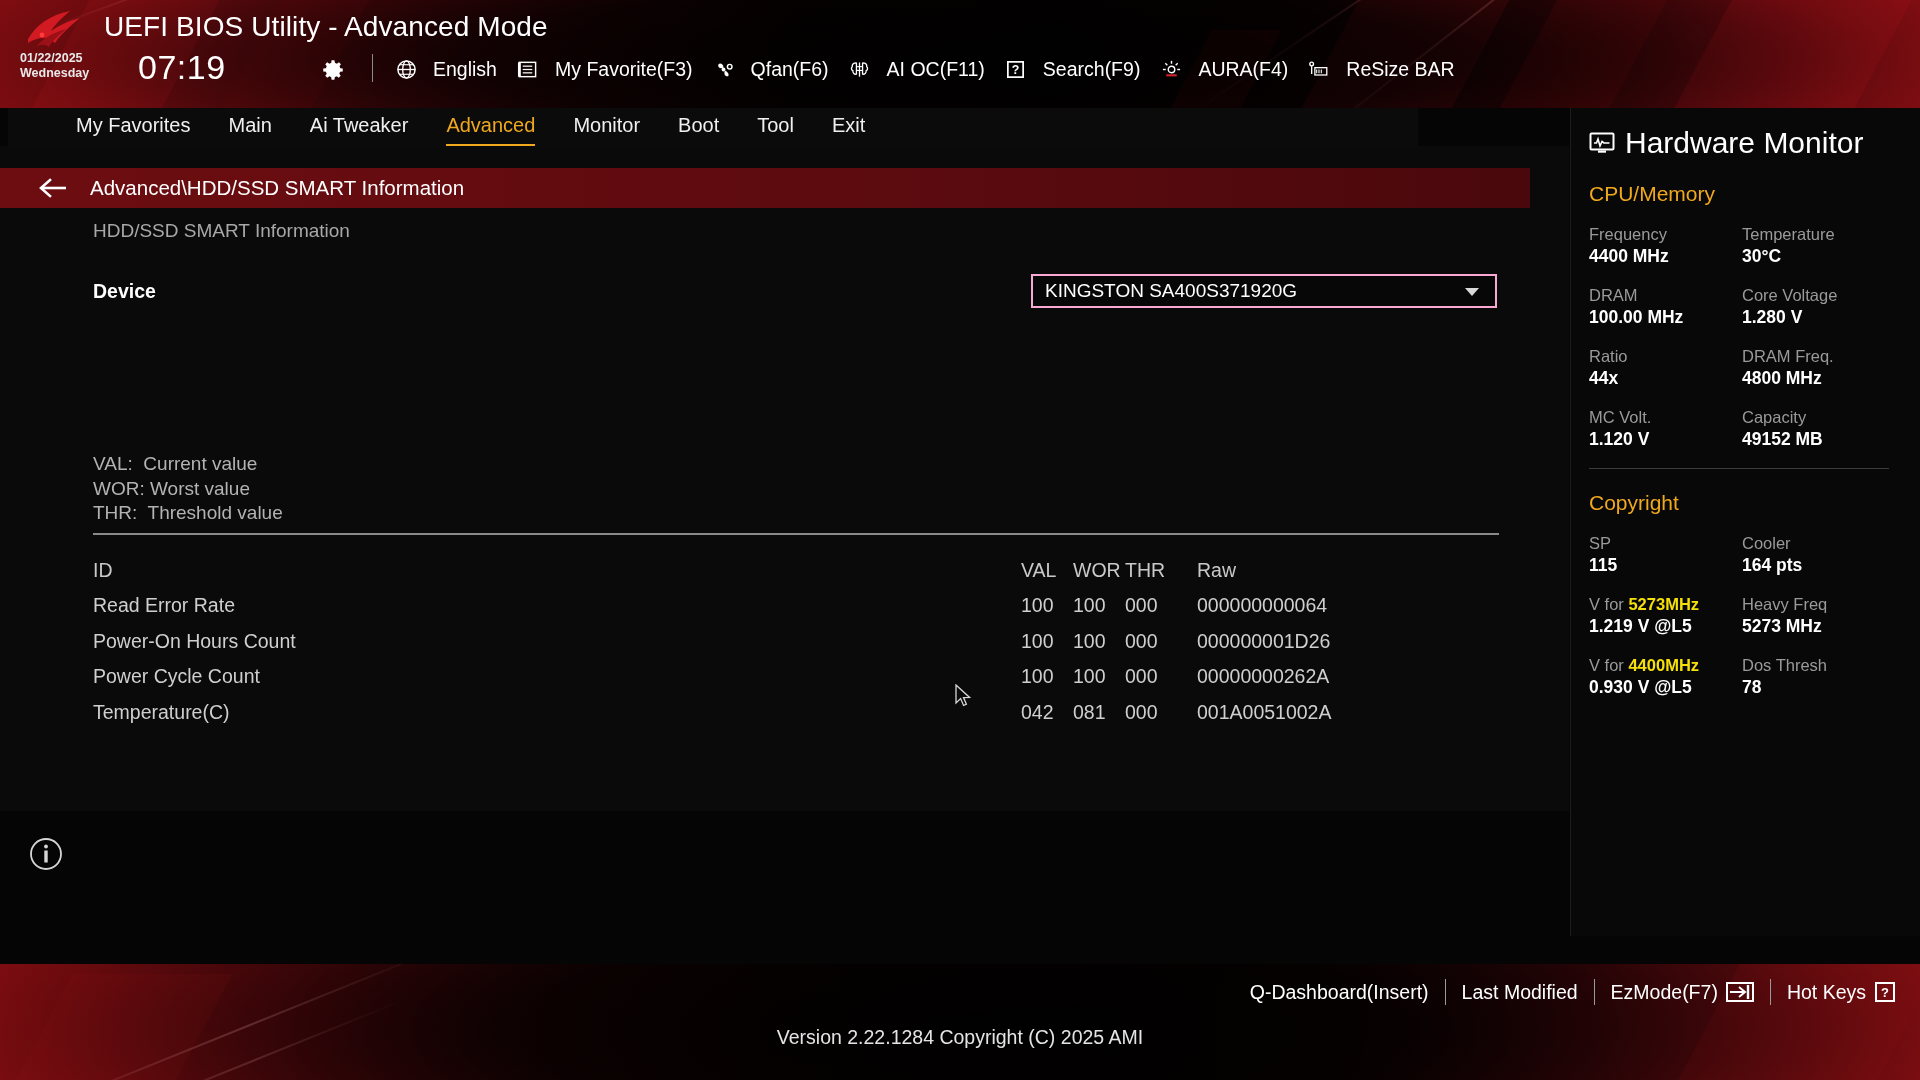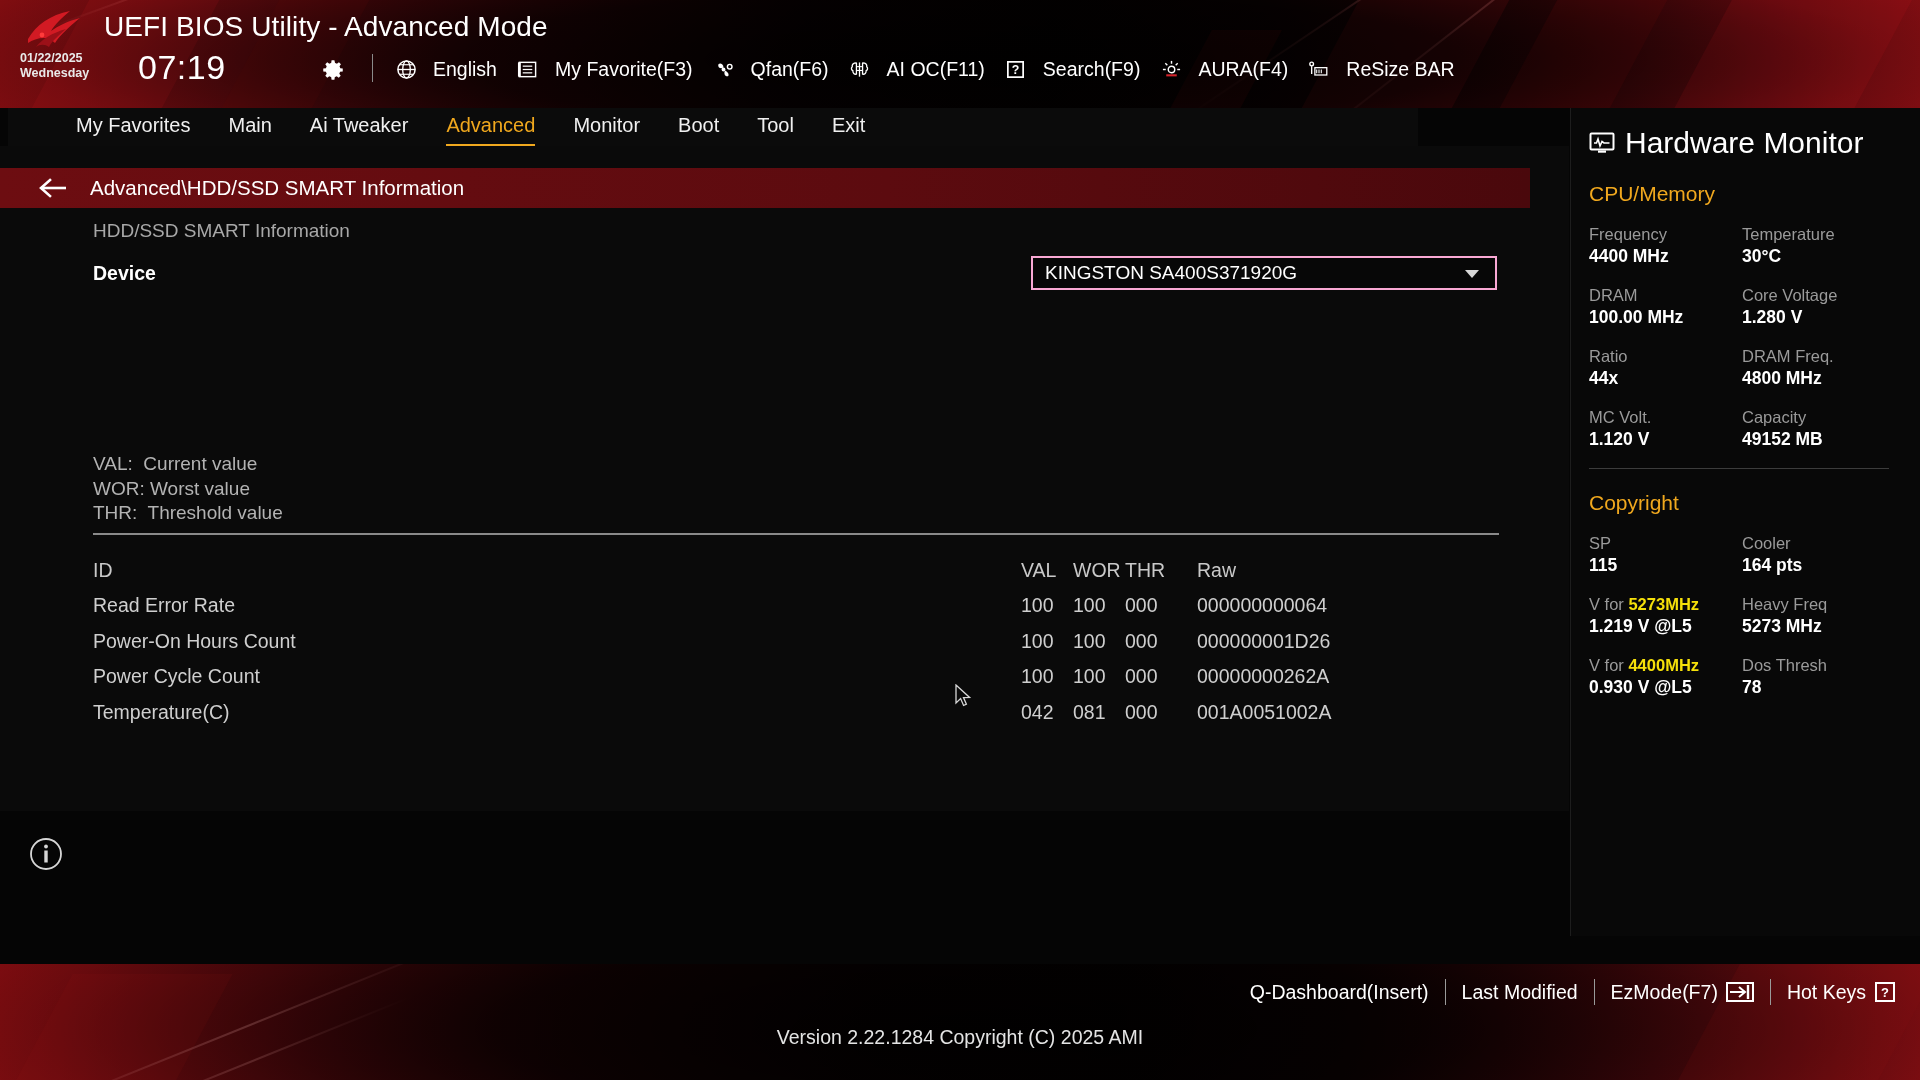--- a/index.html
+++ b/index.html
@@ -66,21 +66,21 @@
   .crumbbar {
     position:absolute; left:0; top:22px; width:1530px; height:40px;
     background:linear-gradient(90deg,#6d0d11 0%, #5c0b0f 58%, #4a080c 100%);
     display:flex; align-items:center;
   }
   .back-arrow { width:30px; height:20px; margin-left:38px; margin-right:22px; }
   .crumb-text { font-size:20.5px; color:#fff; }
 
   .sect-label { position:absolute; left:93px; top:74px; font-size:19px; color:#a8a8a8; }
 
-  .row-device { position:absolute; left:93px; top:116px; width:1400px; height:30px; }
+  .row-device { position:absolute; left:93px; top:134px; width:1400px; height:30px; }
   .row-device .lbl { font-size:19.5px; color:#fff; font-weight:700; }
   .dropdown {
     position:absolute; left:938px; top:-6px; width:466px; height:34px;
     background:#070707; border:2px solid #f9a8d4; display:flex; align-items:center;
     padding:0 12px;
   }
   .dropdown .val { font-size:19px; color:#fff; }
   .dropdown .caret { position:absolute; right:16px; top:12px; width:0; height:0;
     border-left:7px solid transparent; border-right:7px solid transparent; border-top:8px solid #d8d8d8; }
 

